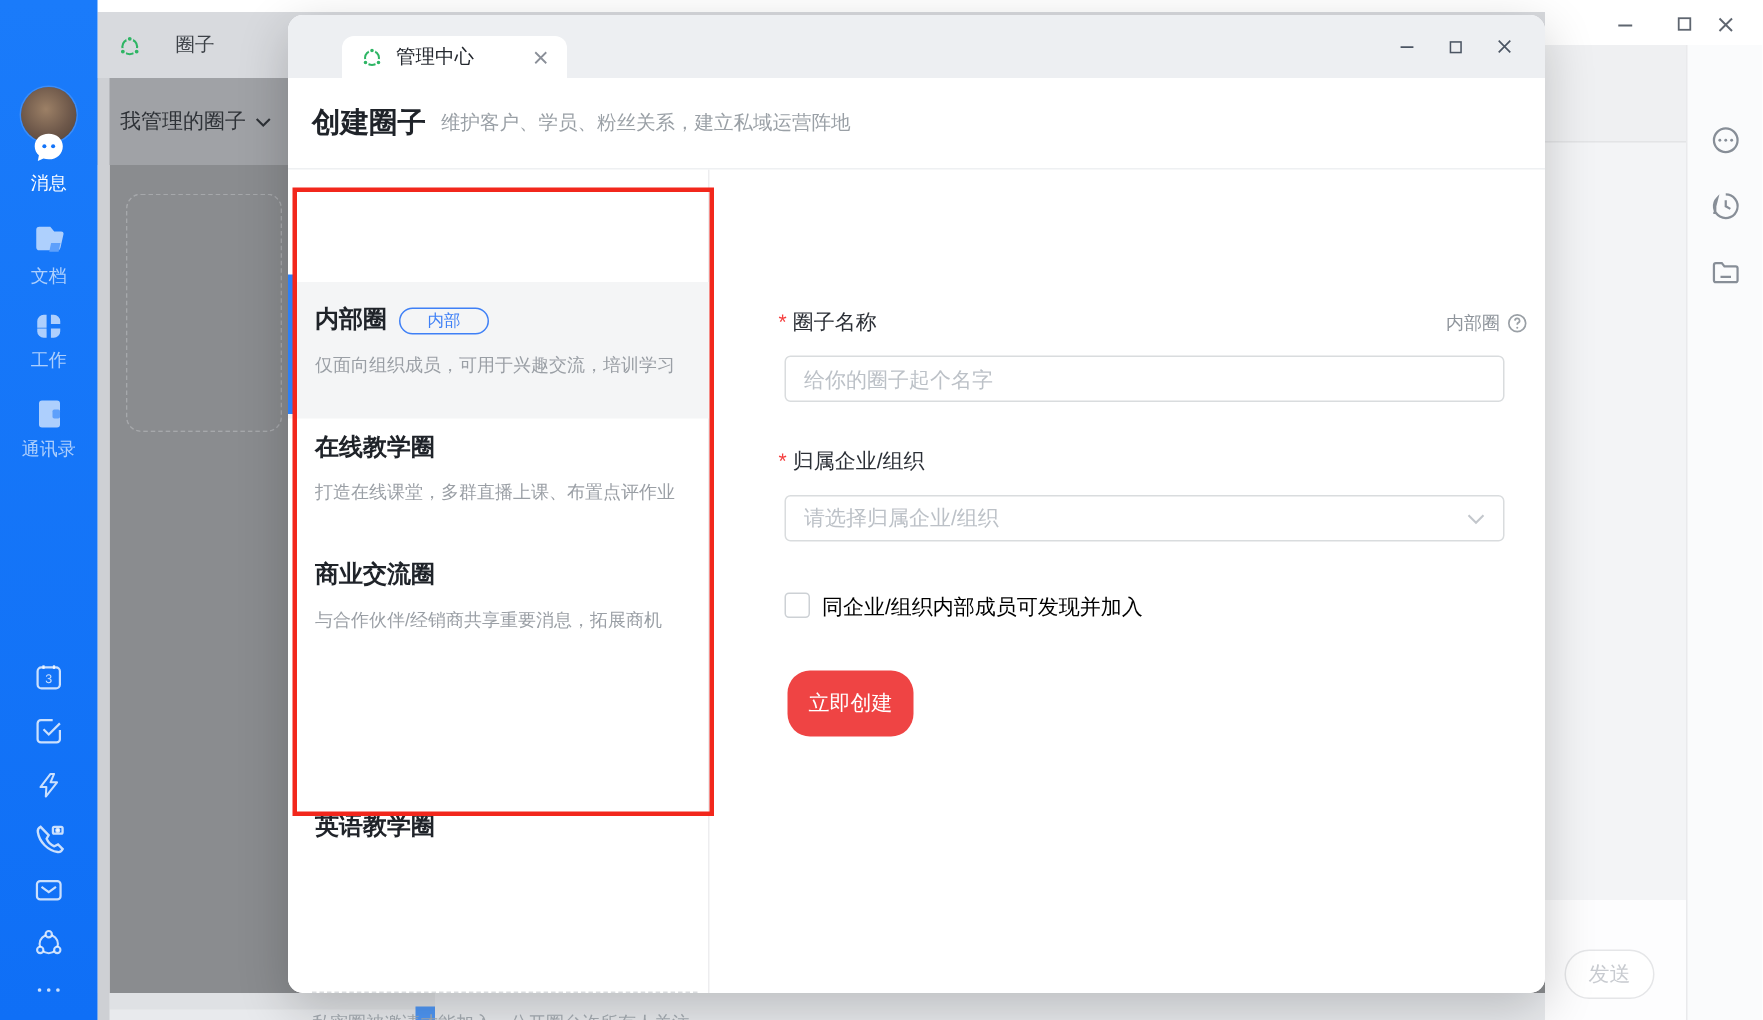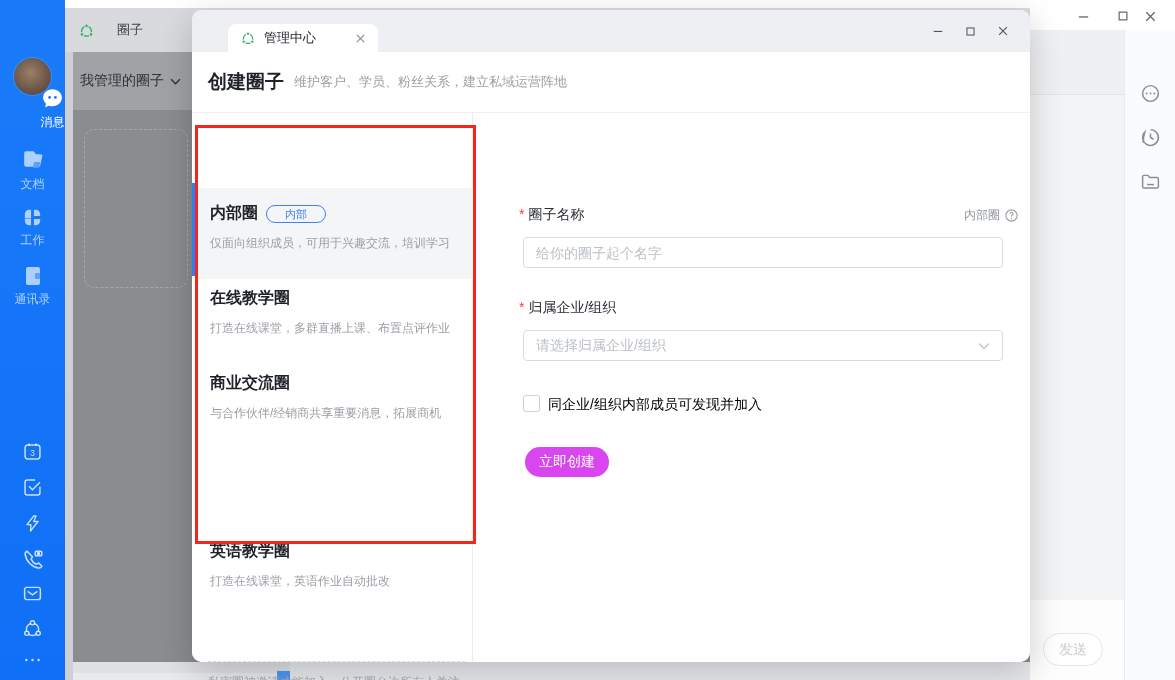--- a/index.html
+++ b/index.html
@@ -70,21 +70,21 @@
   .f-label .req { color:#f53f3f; margin-right:4px; }
   .f-helper { position:absolute; right:27px; display:flex; align-items:center; gap:4px; font-size:12px; color:#8e949b; }
   .f-input { position:absolute; left:34px; width:480px; height:31px; border:1px solid #d9dcde; border-radius:4px;
              font-size:14px; color:#333; padding:0 12px; outline:none; font-family:"Liberation Sans",sans-serif; }
   .f-input::placeholder { color:#bcc1c7; }
   .f-select { position:absolute; left:34px; width:480px; height:31px; border:1px solid #d9dcde; border-radius:4px;
               display:flex; align-items:center; padding:0 12px; font-size:14px; color:#bcc1c7; cursor:pointer; }
   .f-select .chev { margin-left:auto; color:#c3c7cc; }
   .f-check { position:absolute; left:34px; top:282px; width:17px; height:17px; border:1px solid #cdd1d5; border-radius:3px; background:#fff; cursor:pointer; }
   .f-checklabel { position:absolute; left:59px; top:283px; font-size:14px; color:#000000; cursor:pointer; }
-  .f-submit { position:absolute; left:36px; top:334px; width:84px; height:30px; border-radius:15px; background:#d946ef;
+  .f-submit { position:absolute; left:36px; top:334px; width:84px; height:44px; border-radius:15px; background:#ef4444;
               color:#fff; font-size:14px; display:flex; align-items:center; justify-content:center; cursor:pointer; border:none; }
 
   
   .chat-col { left:1030px; top:30px; width:94px; height:661px; background:#f3f4f6; z-index:5; }
   .chat-col .chat-head { position:absolute; left:0; top:0; width:94px; height:65px; background:#eff0f2; border-bottom:1px solid #e3e4e6; }
   .chat-col .chat-input { position:absolute; left:0; top:570px; width:94px; height:80px; background:#fdfdfe; }
   .send-btn { position:absolute; left:13px; top:603px; width:60px; height:33px; border:1px solid #e5e6e8; border-radius:17px;
               background:#fff; color:#c8cbd0; font-size:14px; display:flex; align-items:center; justify-content:center; cursor:pointer; }
   .rail { left:1124px; top:30px; width:51px; height:650px; background:#fafbfc; border-left:1px solid #e9eaec; z-index:5; }
   .rail-ico { position:absolute; left:0; width:51px; display:flex; justify-content:center; color:#878e97; cursor:pointer; }
@@ -169,21 +169,21 @@
   </div>
   <div class="abs winctl" style="left:1138px; top:4px;">
     <svg width="13" height="13" viewBox="0 0 14 14" stroke="currentColor" stroke-width="1.4">
         <path d="M2.5 2.5 L11.5 11.5 M11.5 2.5 L2.5 11.5"></path>
       </svg>
   </div>
 
   <div class="abs sidebar">
     <div class="abs avatar"></div>
 
-    <div class="abs navitem active" style="top:86px;margin-left:20px;">
+    <div class="abs navitem active" style="top:86px;">
       <svg width="25" height="25" viewBox="0 0 24 24" fill="currentColor">
         <path d="M12 3 C6.8 3 3 6.5 3 11 c0 2.3 1 4.3 2.7 5.8 L5 20.5 l3.6 -1.6 c1 .3 2.2 .5 3.4 .5 c5.2 0 9 -3.5 9 -8.4 C21 6.5 17.2 3 12 3 Z"></path>
         <circle cx="9.2" cy="11" r="1.3" fill="#1374f9"></circle>
         <circle cx="14.8" cy="11" r="1.3" fill="#1374f9"></circle>
       </svg>
       <span class="nlabel">消息</span>
     </div>
 
     <div class="abs navitem" style="top:148px;">
       <svg width="25" height="25" viewBox="0 0 24 24" fill="currentColor">
@@ -324,21 +324,20 @@
               <span>商业交流圈</span>
             </div>
           <div class="type-desc">与合作伙伴/经销商共享重要消息，拓展商机</div>
         </div>
 
 
         <div class="type-item" style="top:428px;">
           <div class="type-title">
               <span>英语教学圈</span>
             </div>
-          <div class="type-desc">打造在线课堂，英语作业自动批改</div>
         </div>
 
         <div class="type-divider"></div>
         <div class="type-note">私密圈被邀请才能加入，公开圈允许所有人关注</div>
       </div>
 
       <div class="form">
         <div class="f-label" style="top:93px;">
           <span class="req">*</span><span>圈子名称</span>
         </div>

